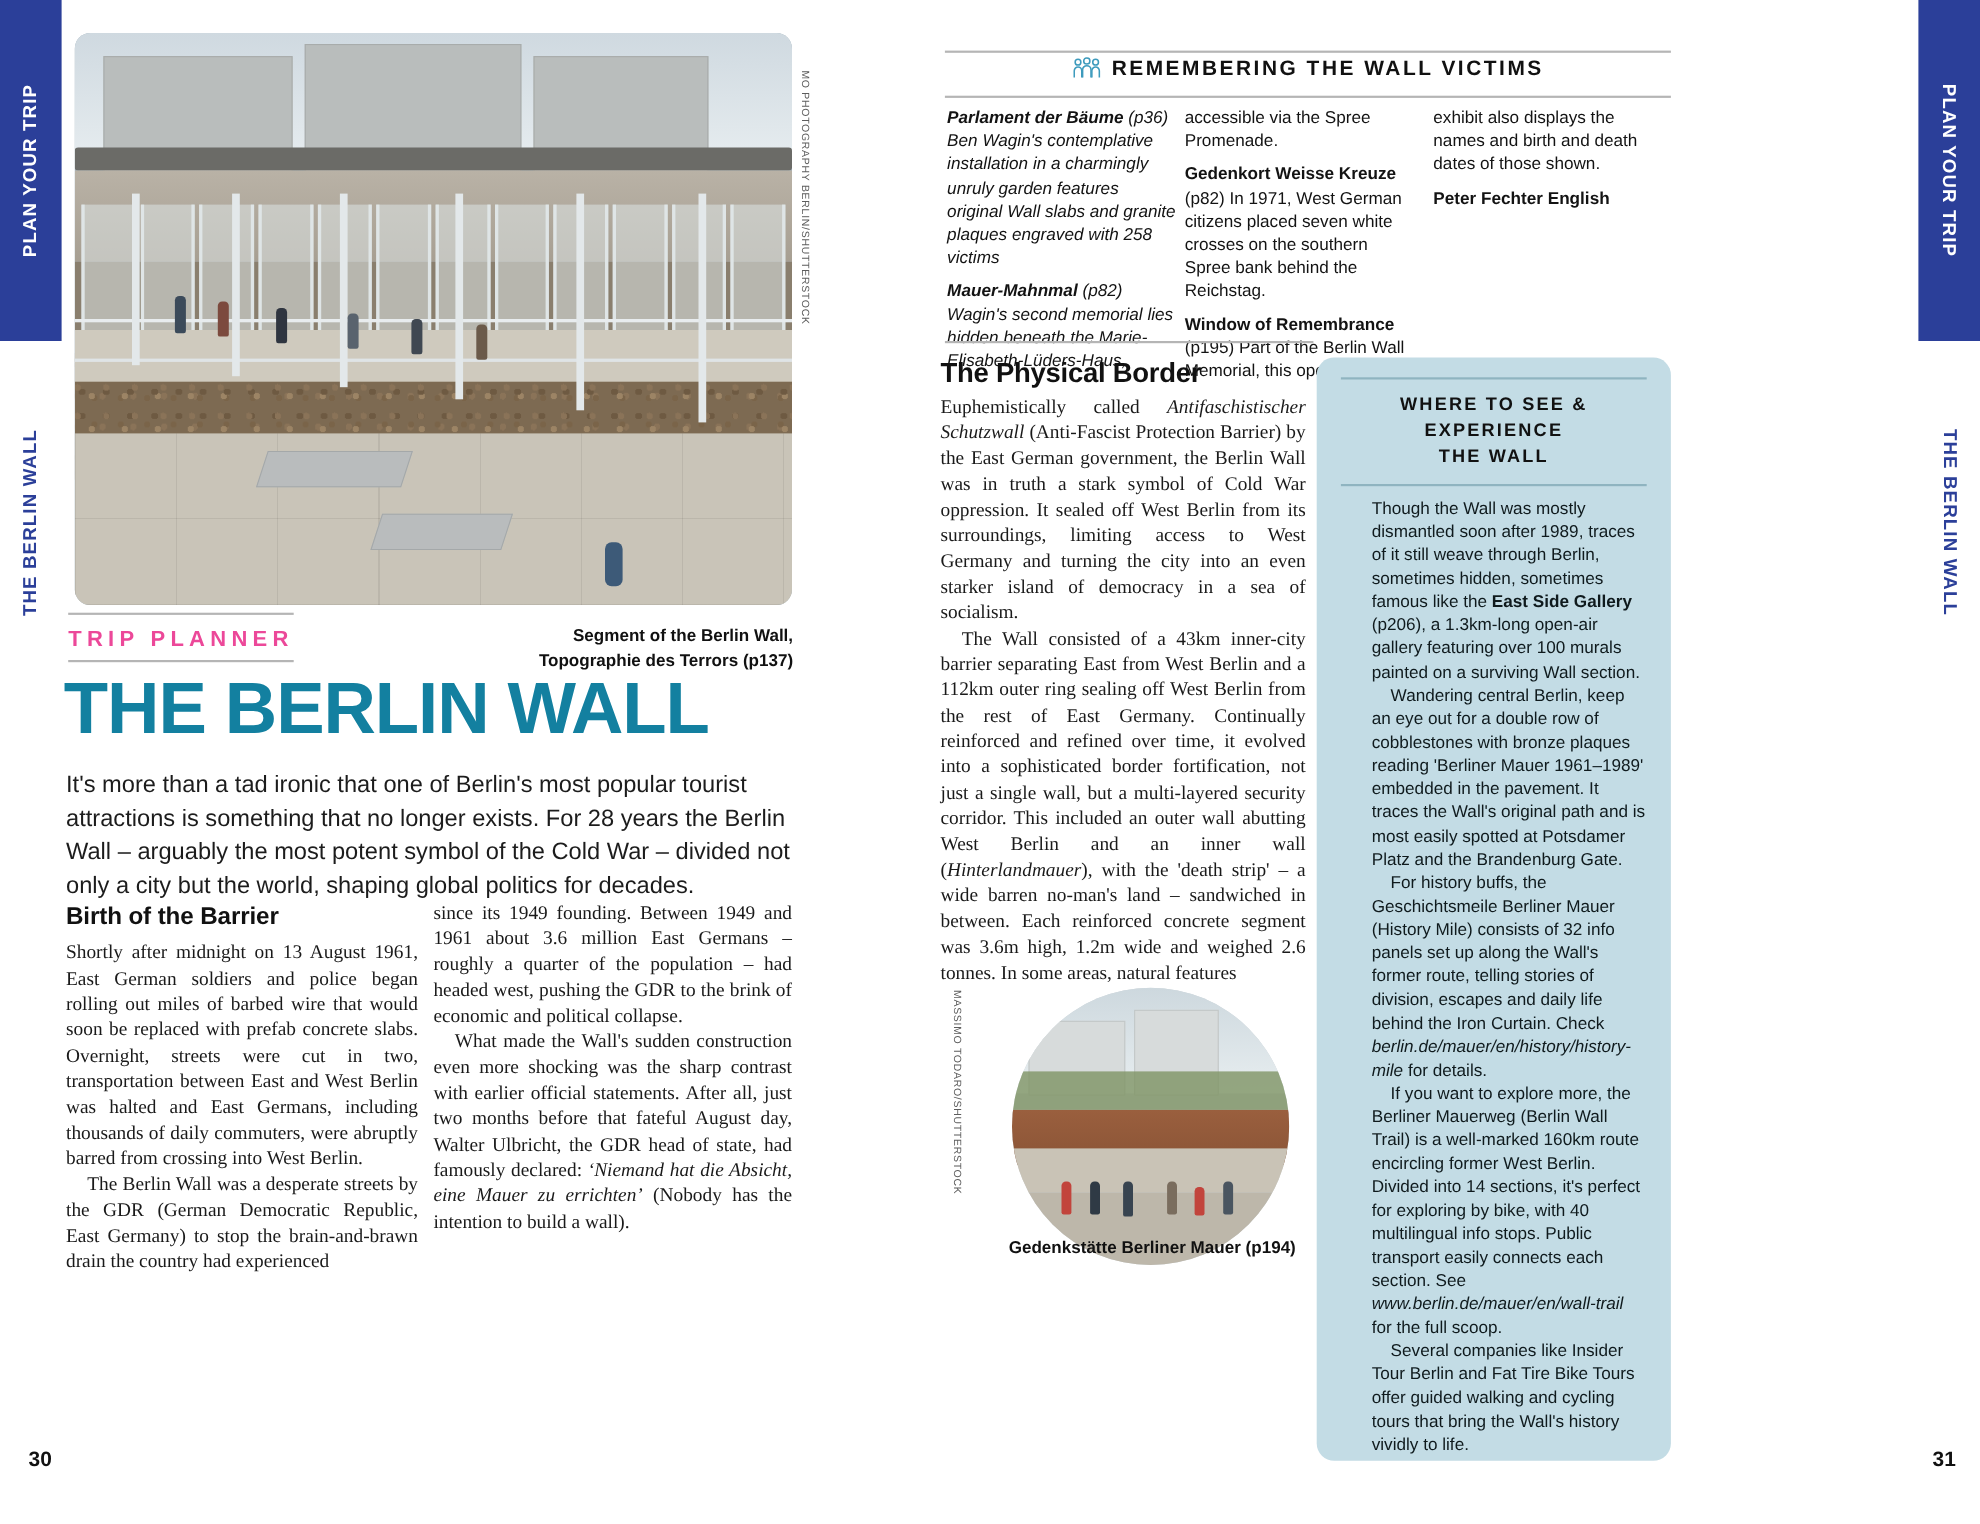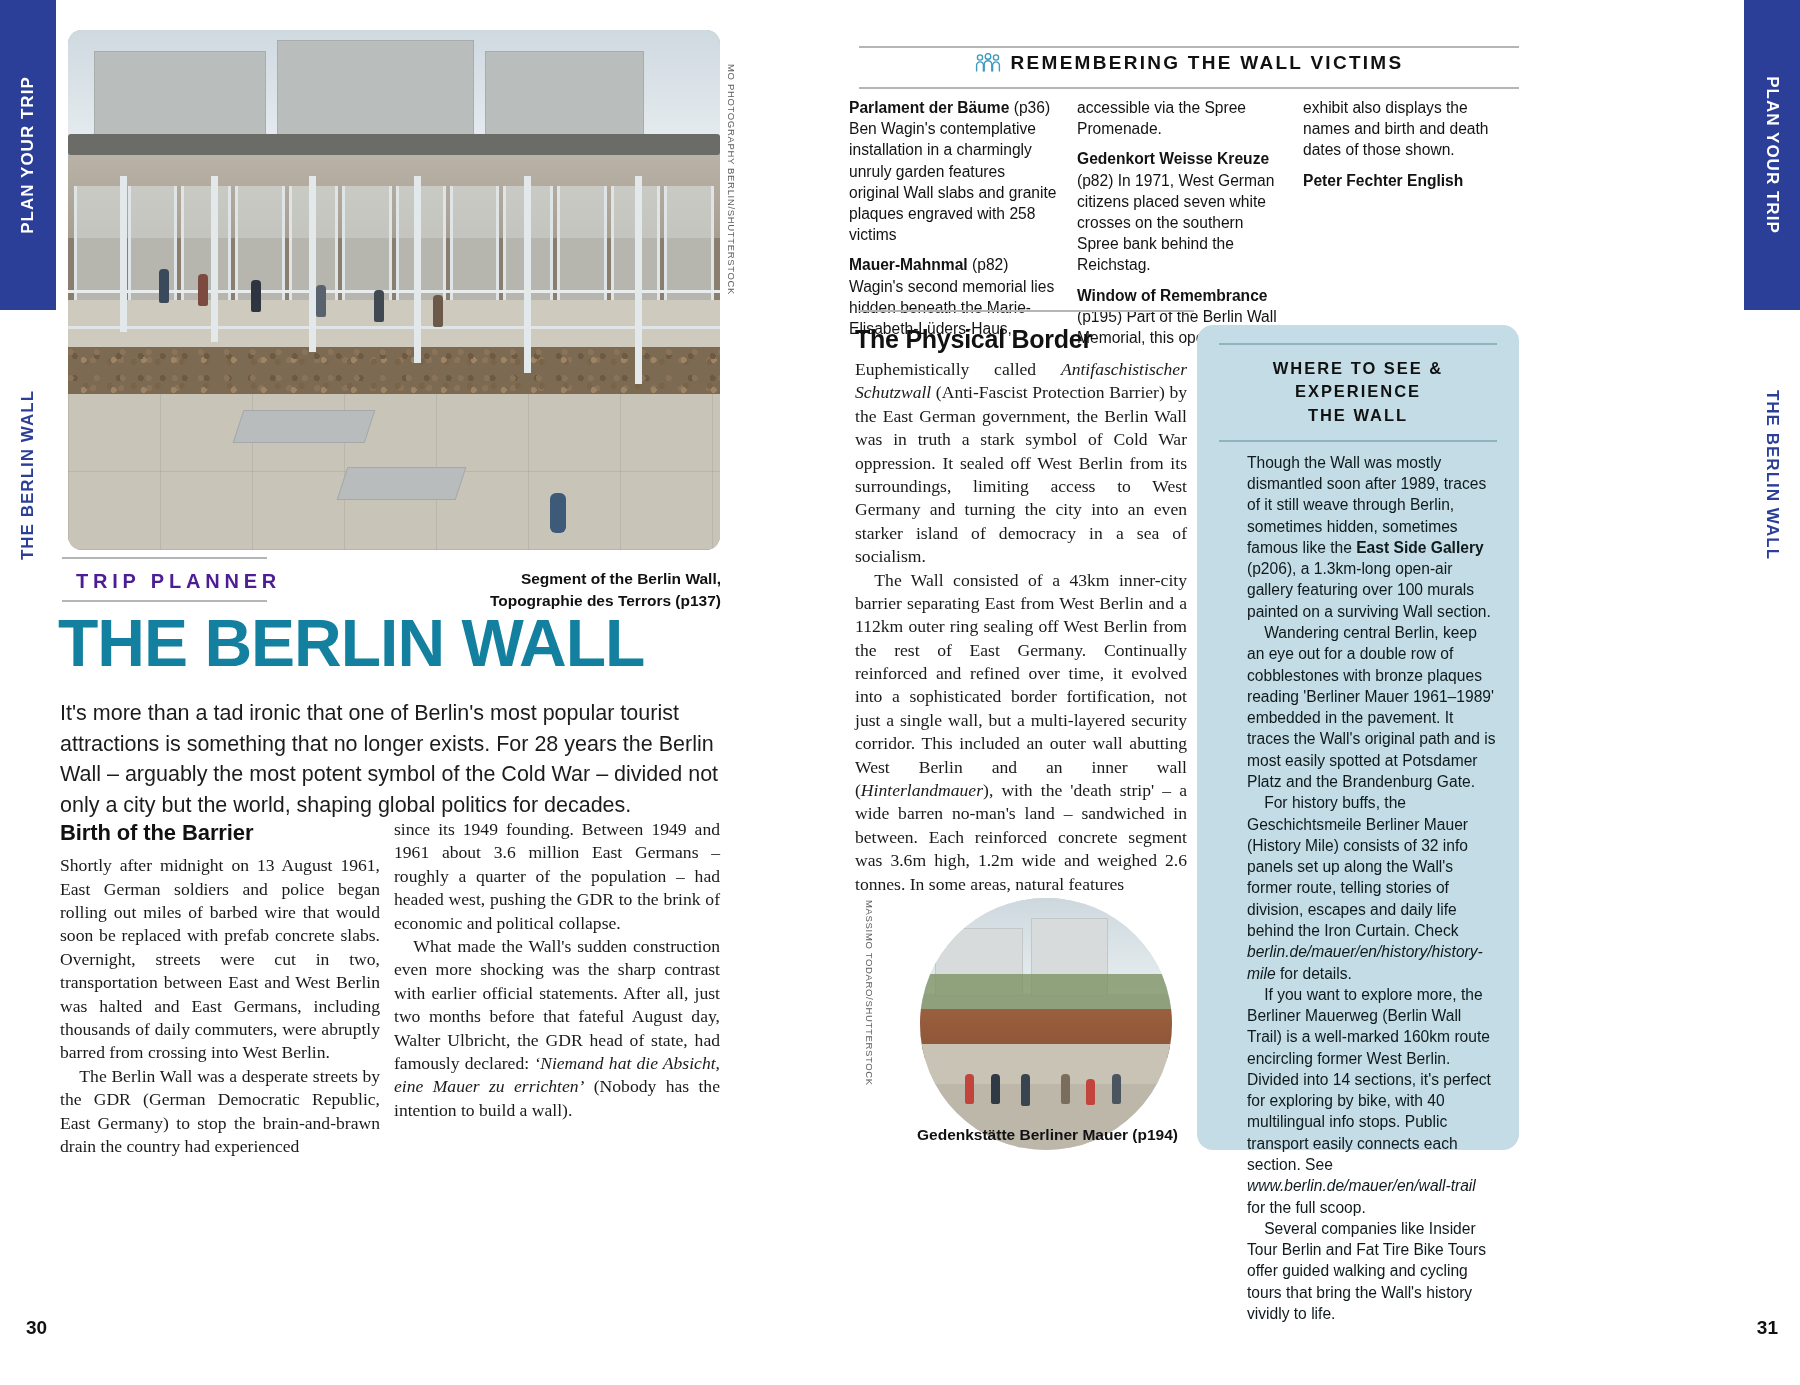--- a/index.html
+++ b/index.html
@@ -195,25 +195,25 @@
   }
 
   
   .rule {
     position: absolute;
     background: #b5b5b5;
     height: 1.5px;
   }
   .kicker {
     position: absolute;
-    left: 76px; top: 570px;
+    left: 62px; top: 570px;
     font-size: 20px;
     font-weight: bold;
     letter-spacing: 0.24em;
-    color: #4c1d95;
+    color: #ec4899;
   }
   .bigtitle {
     position: absolute;
     left: 58px; top: 610px;
     font-size: 66px;
     font-weight: bold;
     letter-spacing: -0.015em;
     color: #1380a0;
     line-height: 1;
   }
@@ -285,21 +285,21 @@
     font-size: 25px;
     font-weight: bold;
     color: #111;
     letter-spacing: -0.01em;
   }
 
   
   .sidebox {
     position: absolute;
     left: 1197px; top: 325px;
-    width: 322px; height: 825px;
+    width: 322px; height: 1003px;
     background: #c3dce5;
     border-radius: 16px;
   }
   .sidebox .inner { padding: 18px 22px 18px 22px; }
   .sb-rule { height: 1.5px; background: #8fb4c0; margin: 0; }
   .sb-title {
     text-align: center;
     font-size: 16.5px;
     font-weight: bold;
     letter-spacing: 0.12em;
@@ -451,21 +451,21 @@
             <circle cx="13" cy="3.4" r="2.8"></circle>
             <path d="M9.2 18.5v-7a3.8 3.8 0 0 1 3.8-3.8 3.8 3.8 0 0 1 3.8 3.8v7"></path>
             <circle cx="21" cy="4.5" r="2.6"></circle>
             <path d="M17.6 18.5v-6.2a3.4 3.4 0 0 1 3.4-3.4 3.4 3.4 0 0 1 3.4 3.4v6.2"></path>
           </g>
         </svg>
       </span><span>REMEMBERING THE WALL VICTIMS</span>
     </div>
     <div class="band-rule" style="left:14px; top:87px; width:660px;"></div>
 
-    <div class="vcol" style="left:4px; top:97px; width:210px;">
+    <div class="vcol" style="left:16px; top:97px; width:210px;font-style:italic;">
       <p><b>Parlament der Bäume</b> <span>(p36)</span><span> Ben Wagin's contemplative installation in a charmingly unruly garden features original Wall slabs and granite plaques engraved with 258 victims</span></p>
       <p><b>Mauer-Mahnmal</b> <span>(p82)</span><span> Wagin's second memorial lies hidden beneath the Marie-Elisabeth-Lüders-Haus,</span></p>
     </div>
 
     <div class="vcol" style="left:232px; top:97px; width:212px;">
       <p>accessible via the Spree Promenade.</p>
       <p><b>Gedenkort Weisse Kreuze</b><br><span>(p82)</span><span> In 1971, West German citizens placed seven white crosses on the southern Spree bank behind the Reichstag.</span></p>
       <p><b>Window of Remembrance</b><br><span>(p195)</span><span> Part of the Berlin Wall Memorial, this open-air photo</span></p>
     </div>
 

